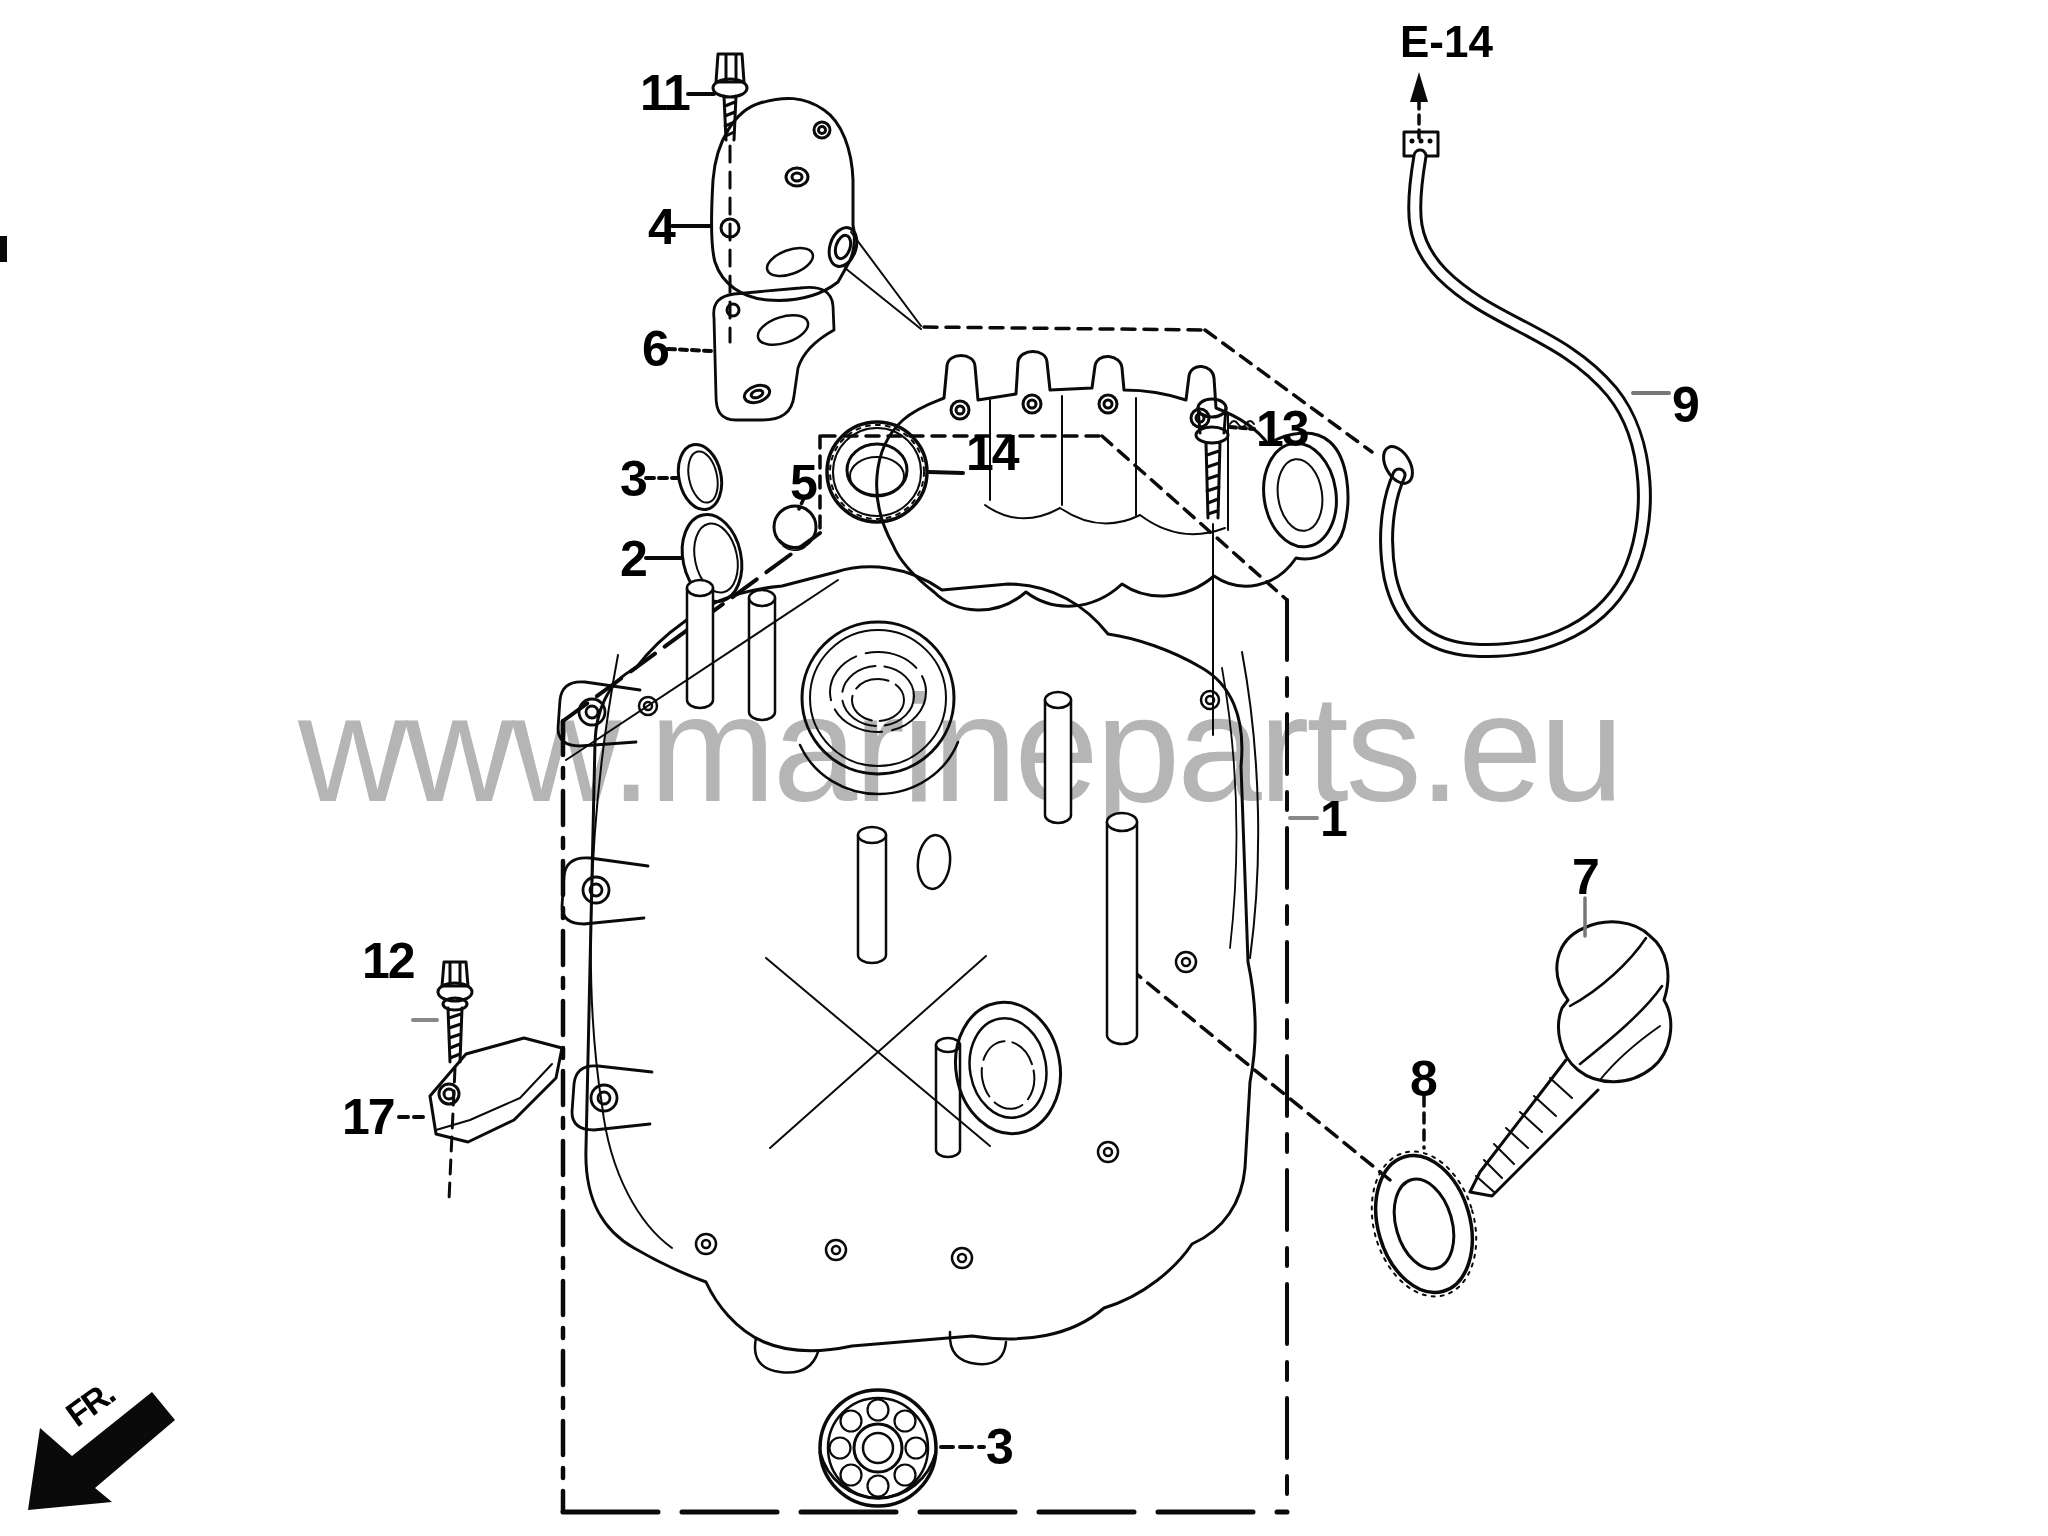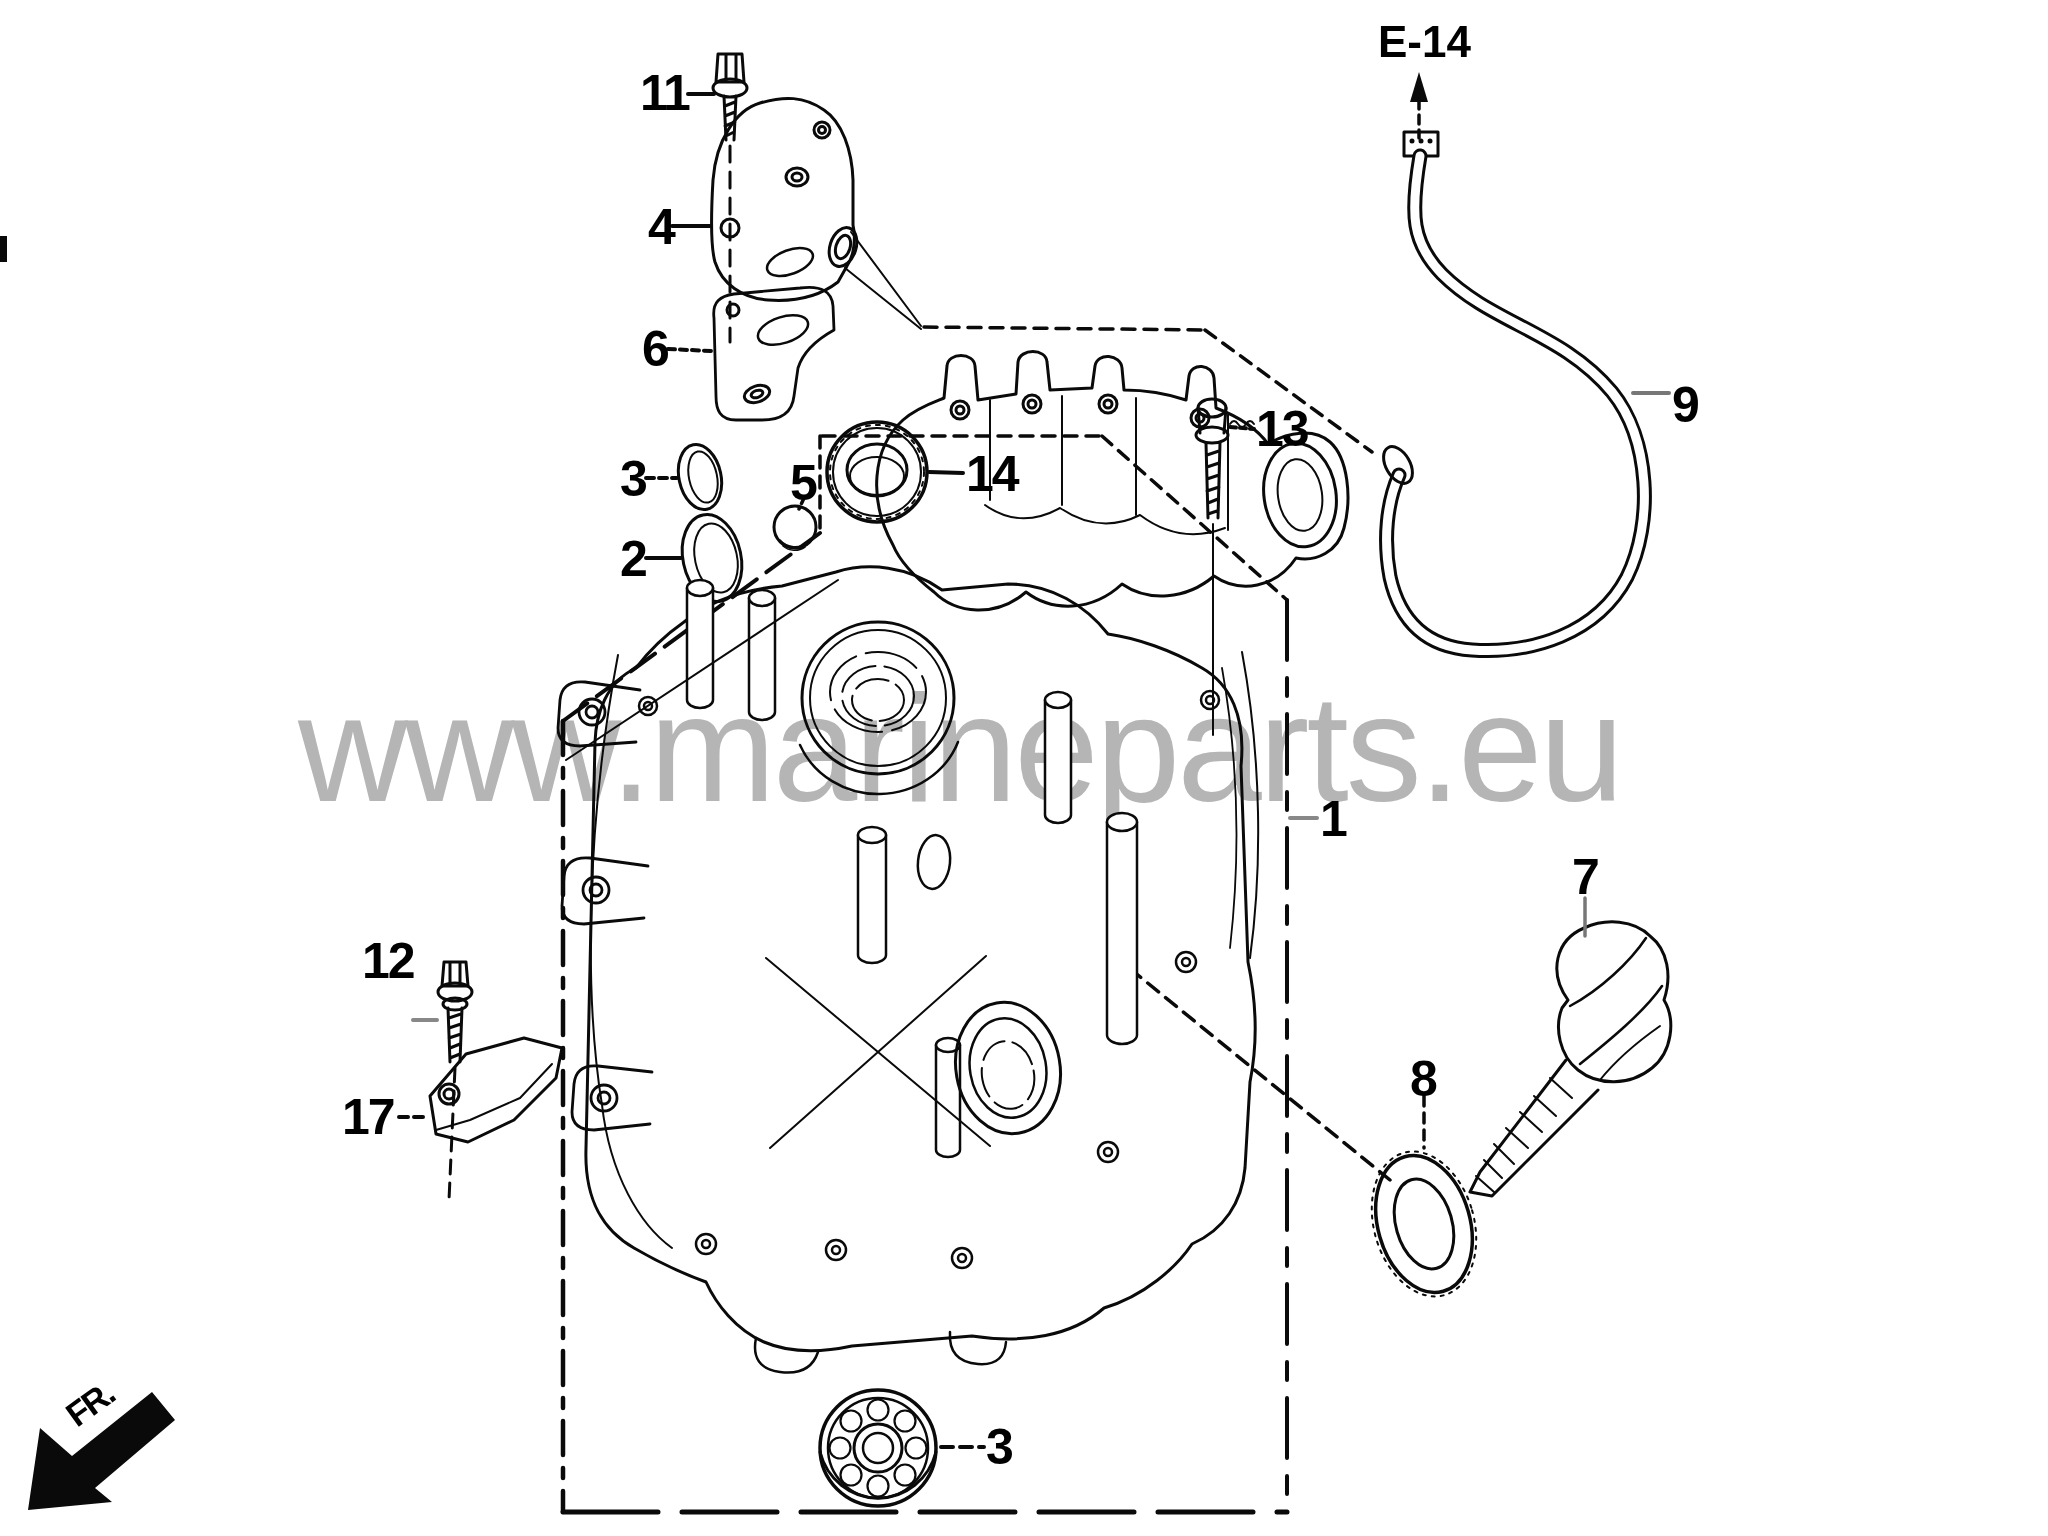--- a/index.html
+++ b/index.html
@@ -3,21 +3,21 @@
 <meta charset="utf-8">
 <style>
   html,body{margin:0;padding:0;background:#ffffff;}
   .stage{position:relative;width:2048px;height:1536px;background:#ffffff;overflow:hidden;
          font-family:"Liberation Sans",sans-serif;}
   .wm{position:absolute;left:298px;top:672px;z-index:0;color:#b5b5b5;font-size:152px;
       letter-spacing:-3px;line-height:1;white-space:nowrap;font-weight:400;}
   svg.art{position:absolute;left:0;top:0;z-index:1;}
   .lbl{position:absolute;z-index:2;font-weight:bold;font-size:50px;color:#000;
        letter-spacing:-2px;line-height:1;}
-  .lbl.ref{font-size:44px;letter-spacing:0px;}
+  .lbl.ref{font-size:44px;letter-spacing:0px;margin-left:22px;}
   .lbl.fr{font-size:34px;transform:rotate(-36deg);transform-origin:left bottom;}
 </style>
 </head>
 <body>
 
 <div class="stage">
 
   <div class="wm">www.marineparts.eu</div>
 
   <svg class="art" width="2048" height="1536" viewBox="0 0 2048 1536" fill="none" stroke="#0a0a0a" stroke-width="3" stroke-linecap="round" stroke-linejoin="round">
@@ -290,21 +290,21 @@
 
     <path d="M152 1392 L175 1420 L95 1488 L112 1502 L28 1510 L40 1428 L72 1456 Z" fill="#0a0a0a" stroke="none"></path>
   </svg>
 
   <div class="lbl" style="left:640px;top:68px">11</div>
   <div class="lbl" style="left:648px;top:202px">4</div>
   <div class="lbl" style="left:642px;top:324px">6</div>
   <div class="lbl" style="left:620px;top:454px">3</div>
   <div class="lbl" style="left:620px;top:534px">2</div>
   <div class="lbl" style="left:790px;top:458px">5</div>
-  <div class="lbl" style="left:966px;top:449px">14</div>
+  <div class="lbl" style="left:966px;top:428px">14</div>
   <div class="lbl" style="left:1256px;top:404px">13</div>
   <div class="lbl" style="left:1672px;top:380px">9</div>
   <div class="lbl" style="left:1320px;top:794px">1</div>
   <div class="lbl" style="left:362px;top:936px">12</div>
   <div class="lbl" style="left:342px;top:1092px">17</div>
   <div class="lbl" style="left:1572px;top:852px">7</div>
   <div class="lbl" style="left:1410px;top:1054px">8</div>
   <div class="lbl" style="left:986px;top:1422px">3</div>
 
   <div class="lbl ref" style="left:1378px;top:20px">E-14</div>

